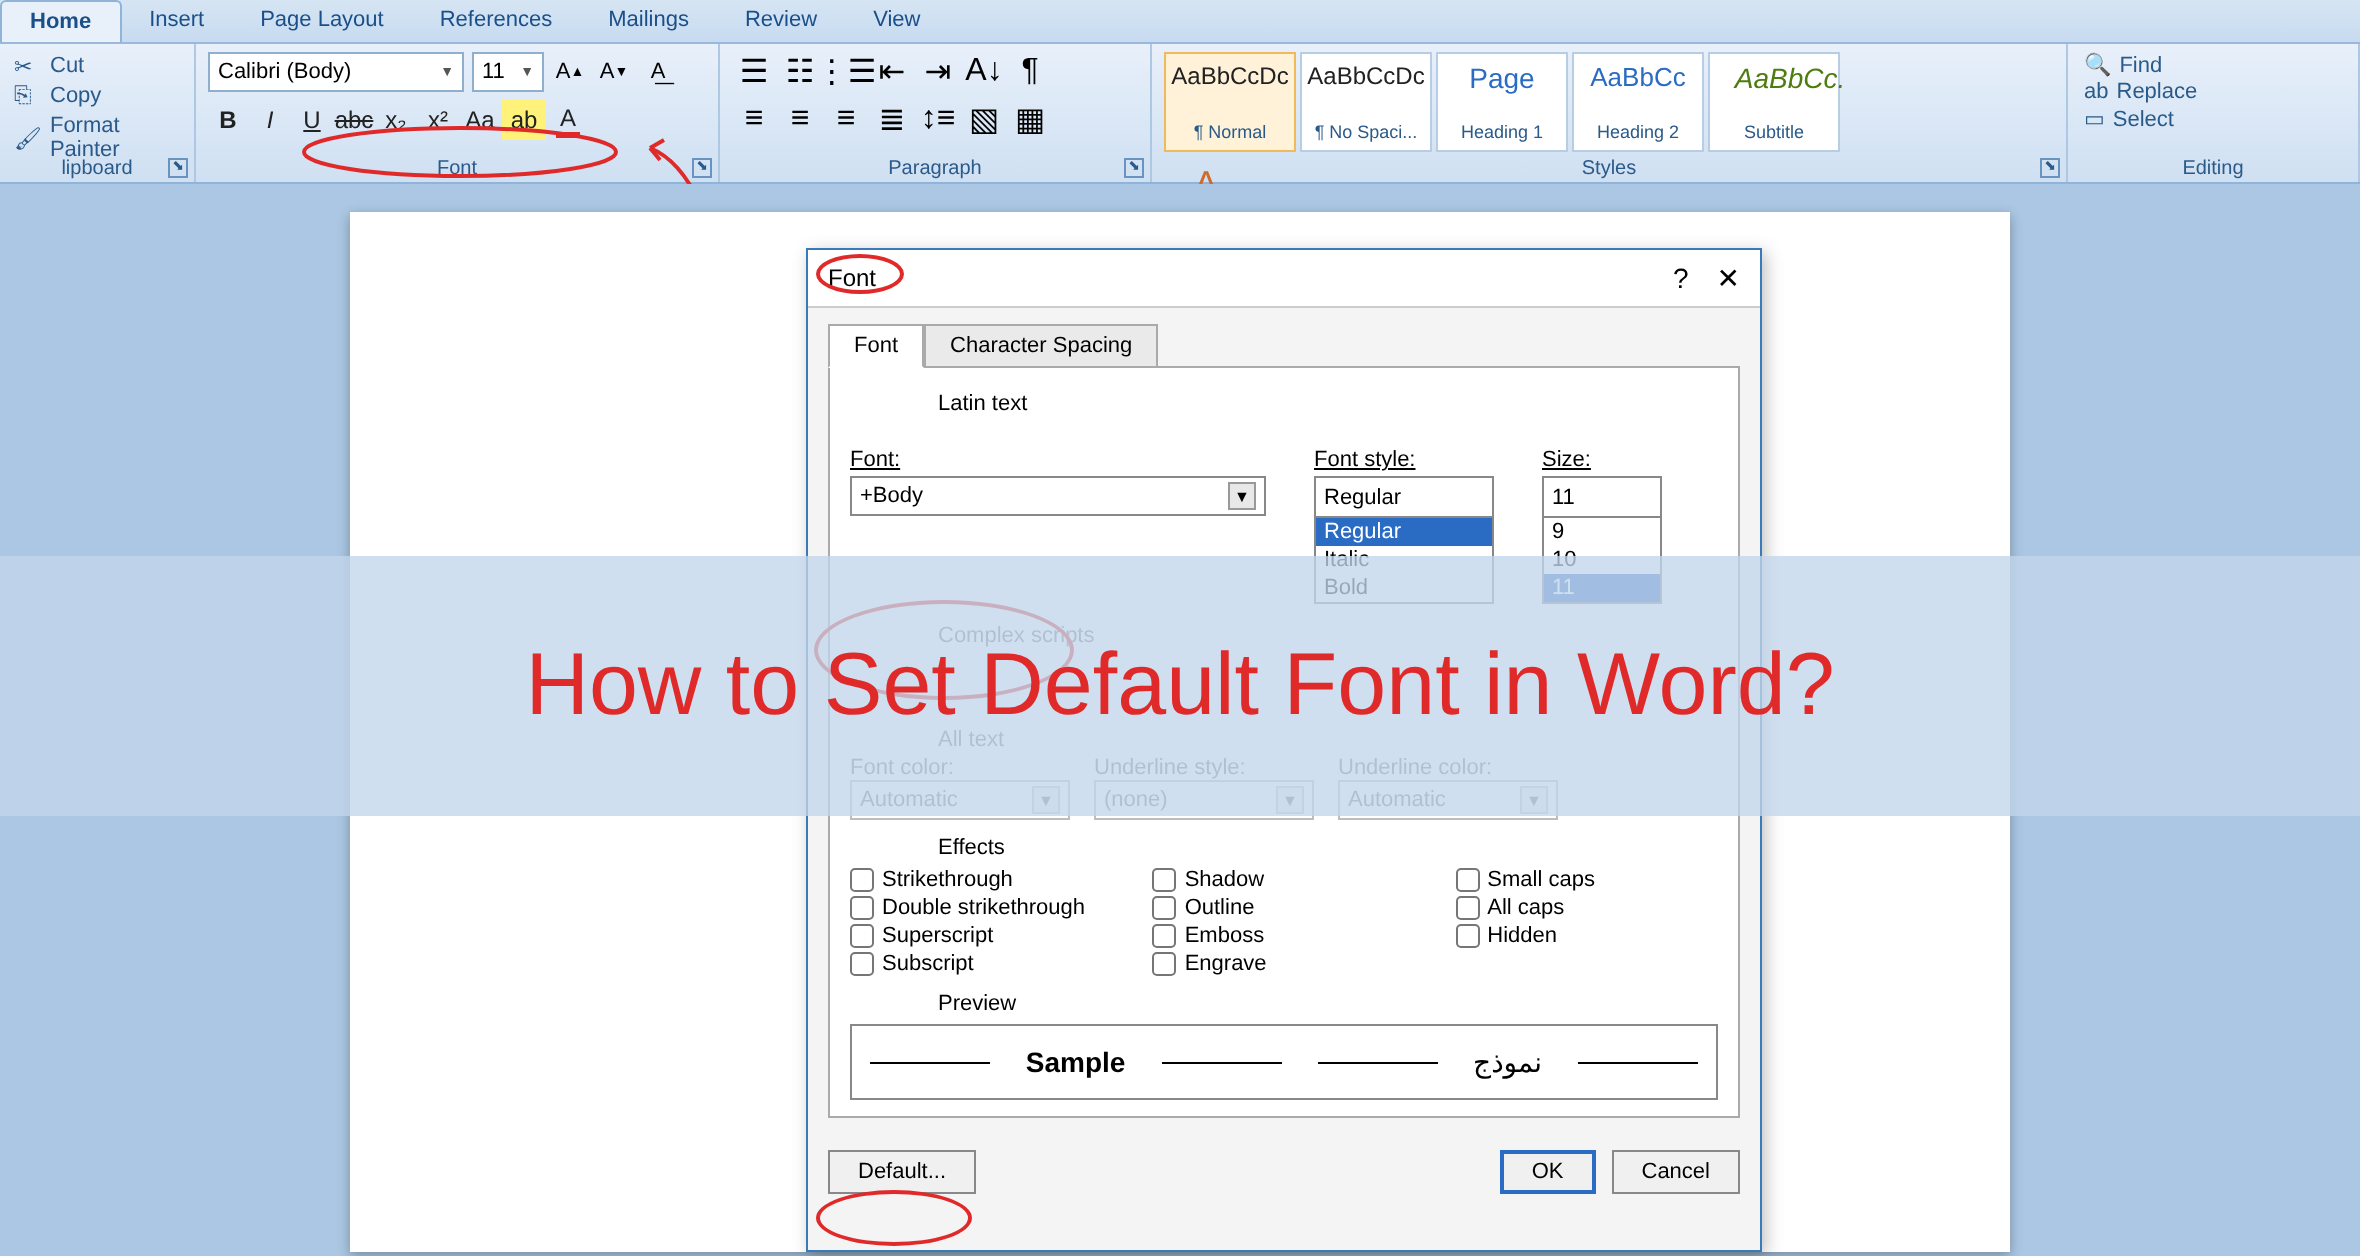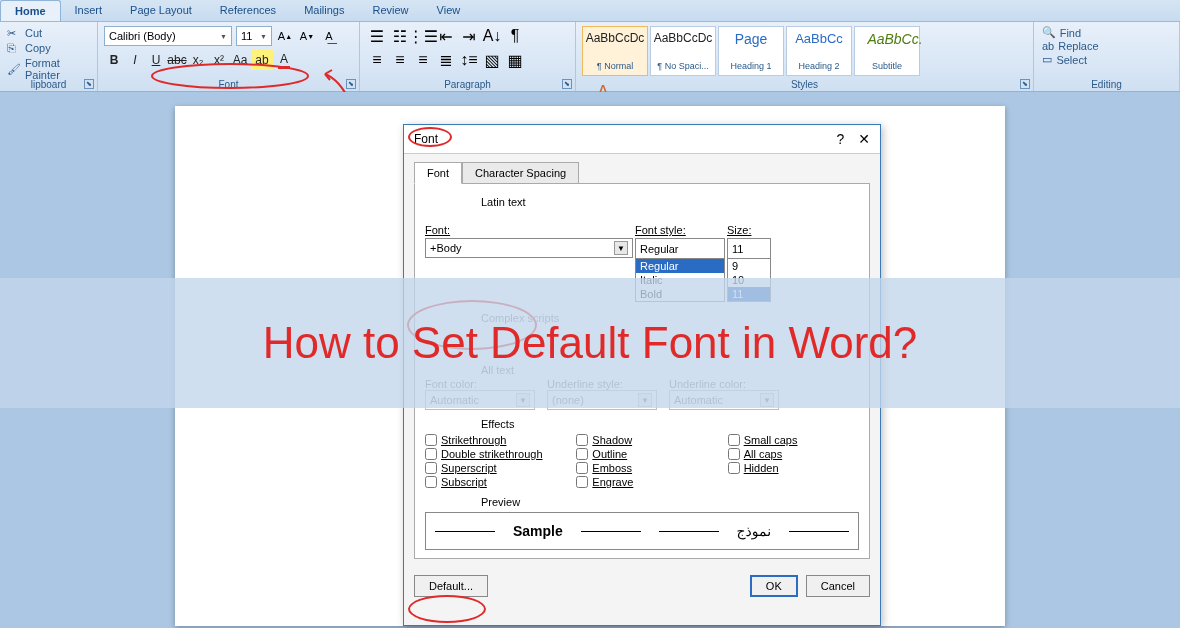--- a/index.html
+++ b/index.html
@@ -59,35 +59,35 @@
 .dlg-title { display: flex; justify-content: space-between; align-items: center; padding: 6px 10px; background: #fff; border-bottom: 1px solid #ccc; }
 .dlg-title-text { font-size: 12px; }
 .dlg-title-btns { display: flex; gap: 14px; font-size: 14px; }
 .dlg-title-btns span { cursor: pointer; }
 
 .dlg-tabs { display: flex; padding: 8px 10px 0; gap: 0; }
 .dlg-tab { padding: 4px 12px; border: 1px solid #aaa; background: #eaeaea; font-size: 11px; cursor: pointer; }
 .dlg-tab.active { background: #fff; border-bottom-color: #fff; position: relative; z-index: 2; }
 .dlg-body { border: 1px solid #aaa; margin: -1px 10px 8px; background: #fff; padding: 8px 10px; position: relative; }
 
-.section-label { font-size: 11px; margin: 4px 12px 2px; padding-left: 44px; }
-.latin-row { display: flex; gap: 2px; margin-top: 16px; }
+.section-label { font-size: 11px; margin: 4px 0 2px; padding-left: 44px; }
+.latin-row { display: flex; gap: 24px; margin-top: 16px; }
 .col { display: flex; flex-direction: column; }
 .field-label { font-size: 11px; text-decoration: underline; margin-bottom: 2px; }
 .combo { border: 1px solid #888; height: 20px; display: flex; align-items: center; justify-content: space-between; padding: 0 4px; background: #fff; }
 .combo .arrow { width: 14px; height: 14px; background: #e8e8e8; border: 1px solid #999; font-size: 8px; display: flex; align-items: center; justify-content: center; }
 .listbox { border: 1px solid #888; height: 44px; overflow: hidden; font-size: 11px; }
 .listbox div { padding: 1px 4px; }
 .listbox .sel { background: #2a6bc4; color: #fff; }
 
 .complex-scripts, .alltext { margin-top: 10px; opacity: .55; }
 .alltext-row { display: flex; gap: 12px; }
 
 .effects { margin-top: 8px; }
-.effects-grid { display: grid; grid-template-columns: repeat(3, 1fr); gap: 2px 20px; margin-top: 4px; text-decoration: underline; }
+.effects-grid { display: grid; grid-template-columns: repeat(3, 1fr); gap: 2px 20px; margin-top: 4px; }
 .chk { display: flex; align-items: center; gap: 4px; font-size: 11px; }
 .chk input { width: 12px; height: 12px; }
 
 .preview-box { border: 1px solid #888; height: 38px; margin-top: 4px; display: flex; align-items: center; justify-content: space-around; font-size: 14px; }
 .preview-underline { border-bottom: 1px solid #000; width: 60px; display: inline-block; }
 .preview-note { font-size: 10px; margin-top: 4px; }
 
 .dlg-buttons { display: flex; justify-content: space-between; padding: 8px 10px; }
 .btn { padding: 3px 14px; border: 1px solid #888; background: #f0f0f0; font-size: 11px; cursor: pointer; }
 .btn.primary { border: 2px solid #2a6bc4; }
@@ -276,21 +276,21 @@
             <div class="field-label">Font style:</div>
             <div class="combo" style="border-bottom:none">
               <span>Regular</span>
             </div>
             <div class="listbox">
               <div class="sel">Regular</div>
               <div>Italic</div>
               <div>Bold</div>
             </div>
           </div>
-          <div class="col" style="width:44px">
+          <div class="col" style="width:60px">
             <div class="field-label">Size:</div>
             <div class="combo" style="border-bottom:none">
               <span>11</span>
             </div>
             <div class="listbox">
               <div>9</div>
               <div>10</div>
               <div class="sel">11</div>
             </div>
           </div>

